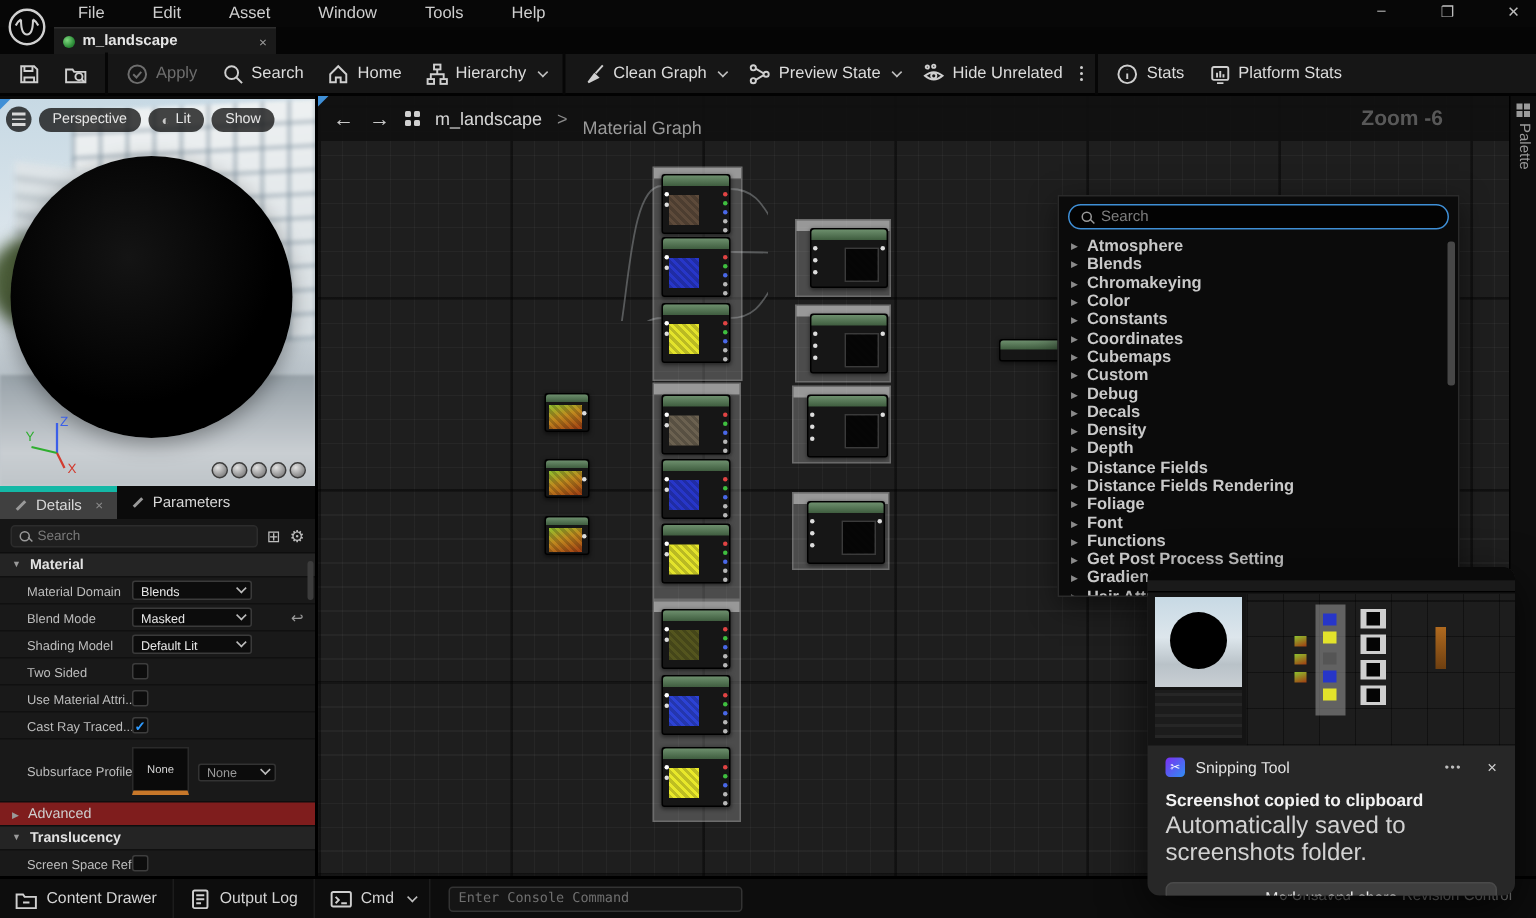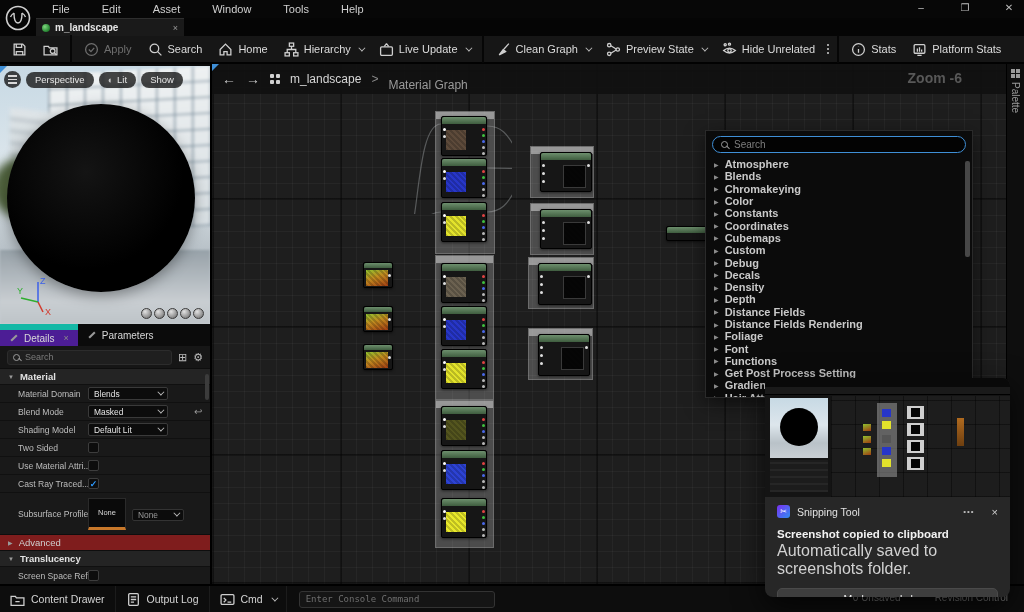--- a/index.html
+++ b/index.html
@@ -55,21 +55,21 @@
   .vp-pill { height:16px; border-radius:8px; background:rgba(18,18,18,.78); color:#e6e6e6; font-size:9.5px; display:flex; align-items:center; padding:0 9px; gap:4px; }
   .vp-pill .half { color:#c9c9c9; font-size:9px; }
   .vp-axes { position:absolute; left:16px; bottom:8px; z-index:6; }
   .vp-shapes { position:absolute; right:6px; bottom:5px; display:flex; gap:2px; z-index:6; }
   .vp-shapes span { width:11px; height:11px; border-radius:50%; background:radial-gradient(circle at 35% 30%, #e2e2e2, #8b8b8b 70%, #5d5d5d); border:1px solid #3c3c3c; }
 
   
   .details { position:absolute; left:0; top:324px; width:210px; height:260px; background:#161616; z-index:20; }
   .d-tabs { height:22px; background:#0b0b0b; display:flex; }
   .d-tab { display:flex; align-items:center; gap:5px; padding:0 9px; font-size:10px; color:#d8d8d8; }
-  .d-tab.active { background:#4c1d95; border-top:6px solid #14b8a6; }
+  .d-tab.active { background:#404040; border-top:4px solid #14b8a6; }
   .pen { position:relative; width:10px; height:10px; }
   .pen::before { content:""; position:absolute; left:1px; top:4px; width:8px; height:2px; background:#9a9a9a; transform:rotate(-45deg); }
   .d-tab .t-close { color:#8a8a8a; font-size:9px; margin-left:4px; }
   .d-search { height:22px; display:flex; align-items:center; gap:6px; padding:0 7px; }
   .d-search .box { flex:1; height:15px; background:#1f1f1f; border:1px solid #2c2c2c; border-radius:3px; display:flex; align-items:center; gap:5px; padding:0 5px; }
   .d-search input { background:transparent; border:0; outline:0; color:#bdbdbd; font-size:9px; width:100%; font-family:inherit; }
   .d-search input::placeholder { color:#7a7a7a; }
   .mag { position:relative; width:7px; height:7px; border:1.4px solid #9a9a9a; border-radius:50%; flex:none; }
   .mag::after { content:""; position:absolute; width:4px; height:1.4px; background:#9a9a9a; transform:rotate(45deg); right:-3px; bottom:-1px; }
   .d-ico { color:#bdbdbd; font-size:11px; }
@@ -234,28 +234,20 @@
     <span>Home</span>
   </div>
   <div class="tbtn">
     <span class="ticon"><svg viewBox="0 0 14 14">
           <rect x="5" y="1" width="4" height="3"></rect>
           <rect x="1" y="10" width="4" height="3"></rect>
           <rect x="9" y="10" width="4" height="3"></rect>
           <path d="M7 4 v3 M3 10 v-3 h8 v3"></path>
         </svg></span>
     <span>Hierarchy</span>
-    <span class="chev"></span>
-  </div>
-  <div class="tbtn">
-    <span class="ticon"><svg viewBox="0 0 14 14">
-          <rect x="1.5" y="4.5" width="11" height="8" rx="1"></rect>
-          <path d="M5 4 L7 1.5 M9 4 L7 1.5"></path>
-        </svg></span>
-    <span>Live Update</span>
     <span class="chev"></span>
   </div>
   <div class="tsep"></div>
   <div class="tbtn">
     <span class="ticon"><svg viewBox="0 0 14 14">
           <path d="M12 1.5 L7.5 6.5"></path>
           <path d="M3 12 L6.8 7 L9 9 Z" fill="#cfcfcf"></path>
         </svg></span>
     <span>Clean Graph</span>
     <span class="chev"></span>

